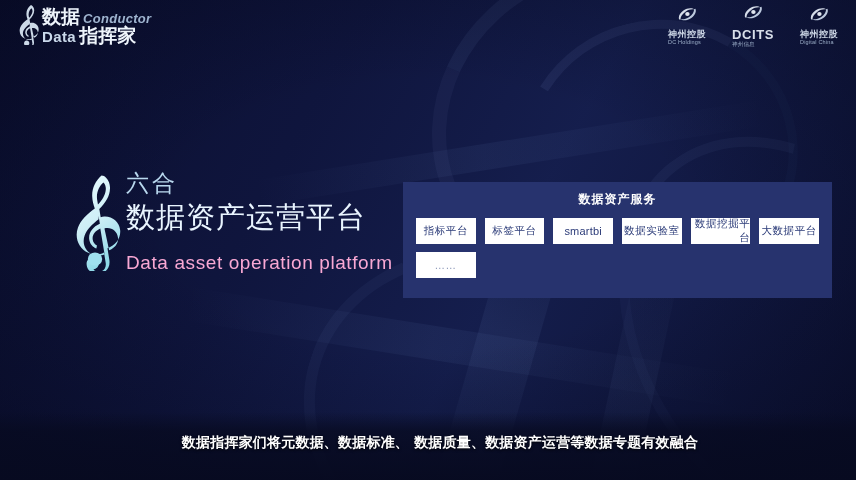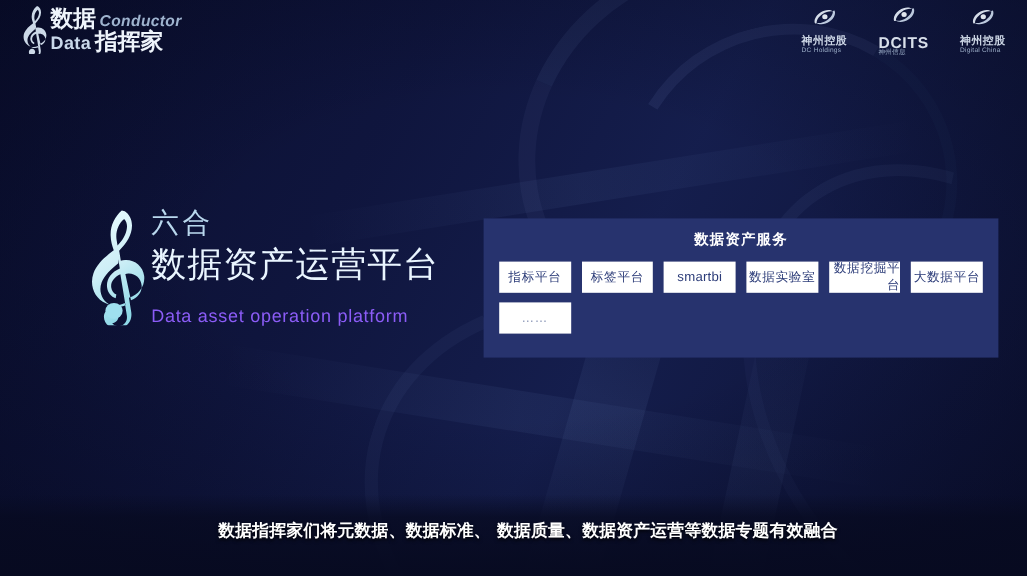--- a/index.html
+++ b/index.html
@@ -176,22 +176,22 @@
   }
   .hero-main {
     font-size: 29px;
     color: #e9f5ff;
     letter-spacing: 1px;
     font-family: "DejaVu Sans", "Liberation Sans", sans-serif;
     line-height: 1.25;
     margin-top: 1px;
   }
   .hero-en {
-    font-size: 15px;
-    color: #8b5cf6;
+    font-size: 19px;
+    color: #f9a8d4;
     letter-spacing: 0.6px;
     margin-top: 17px;
   }
 
   
   .panel {
     position: absolute;
     left: 403px;
     top: 182px;
     width: 429px;

